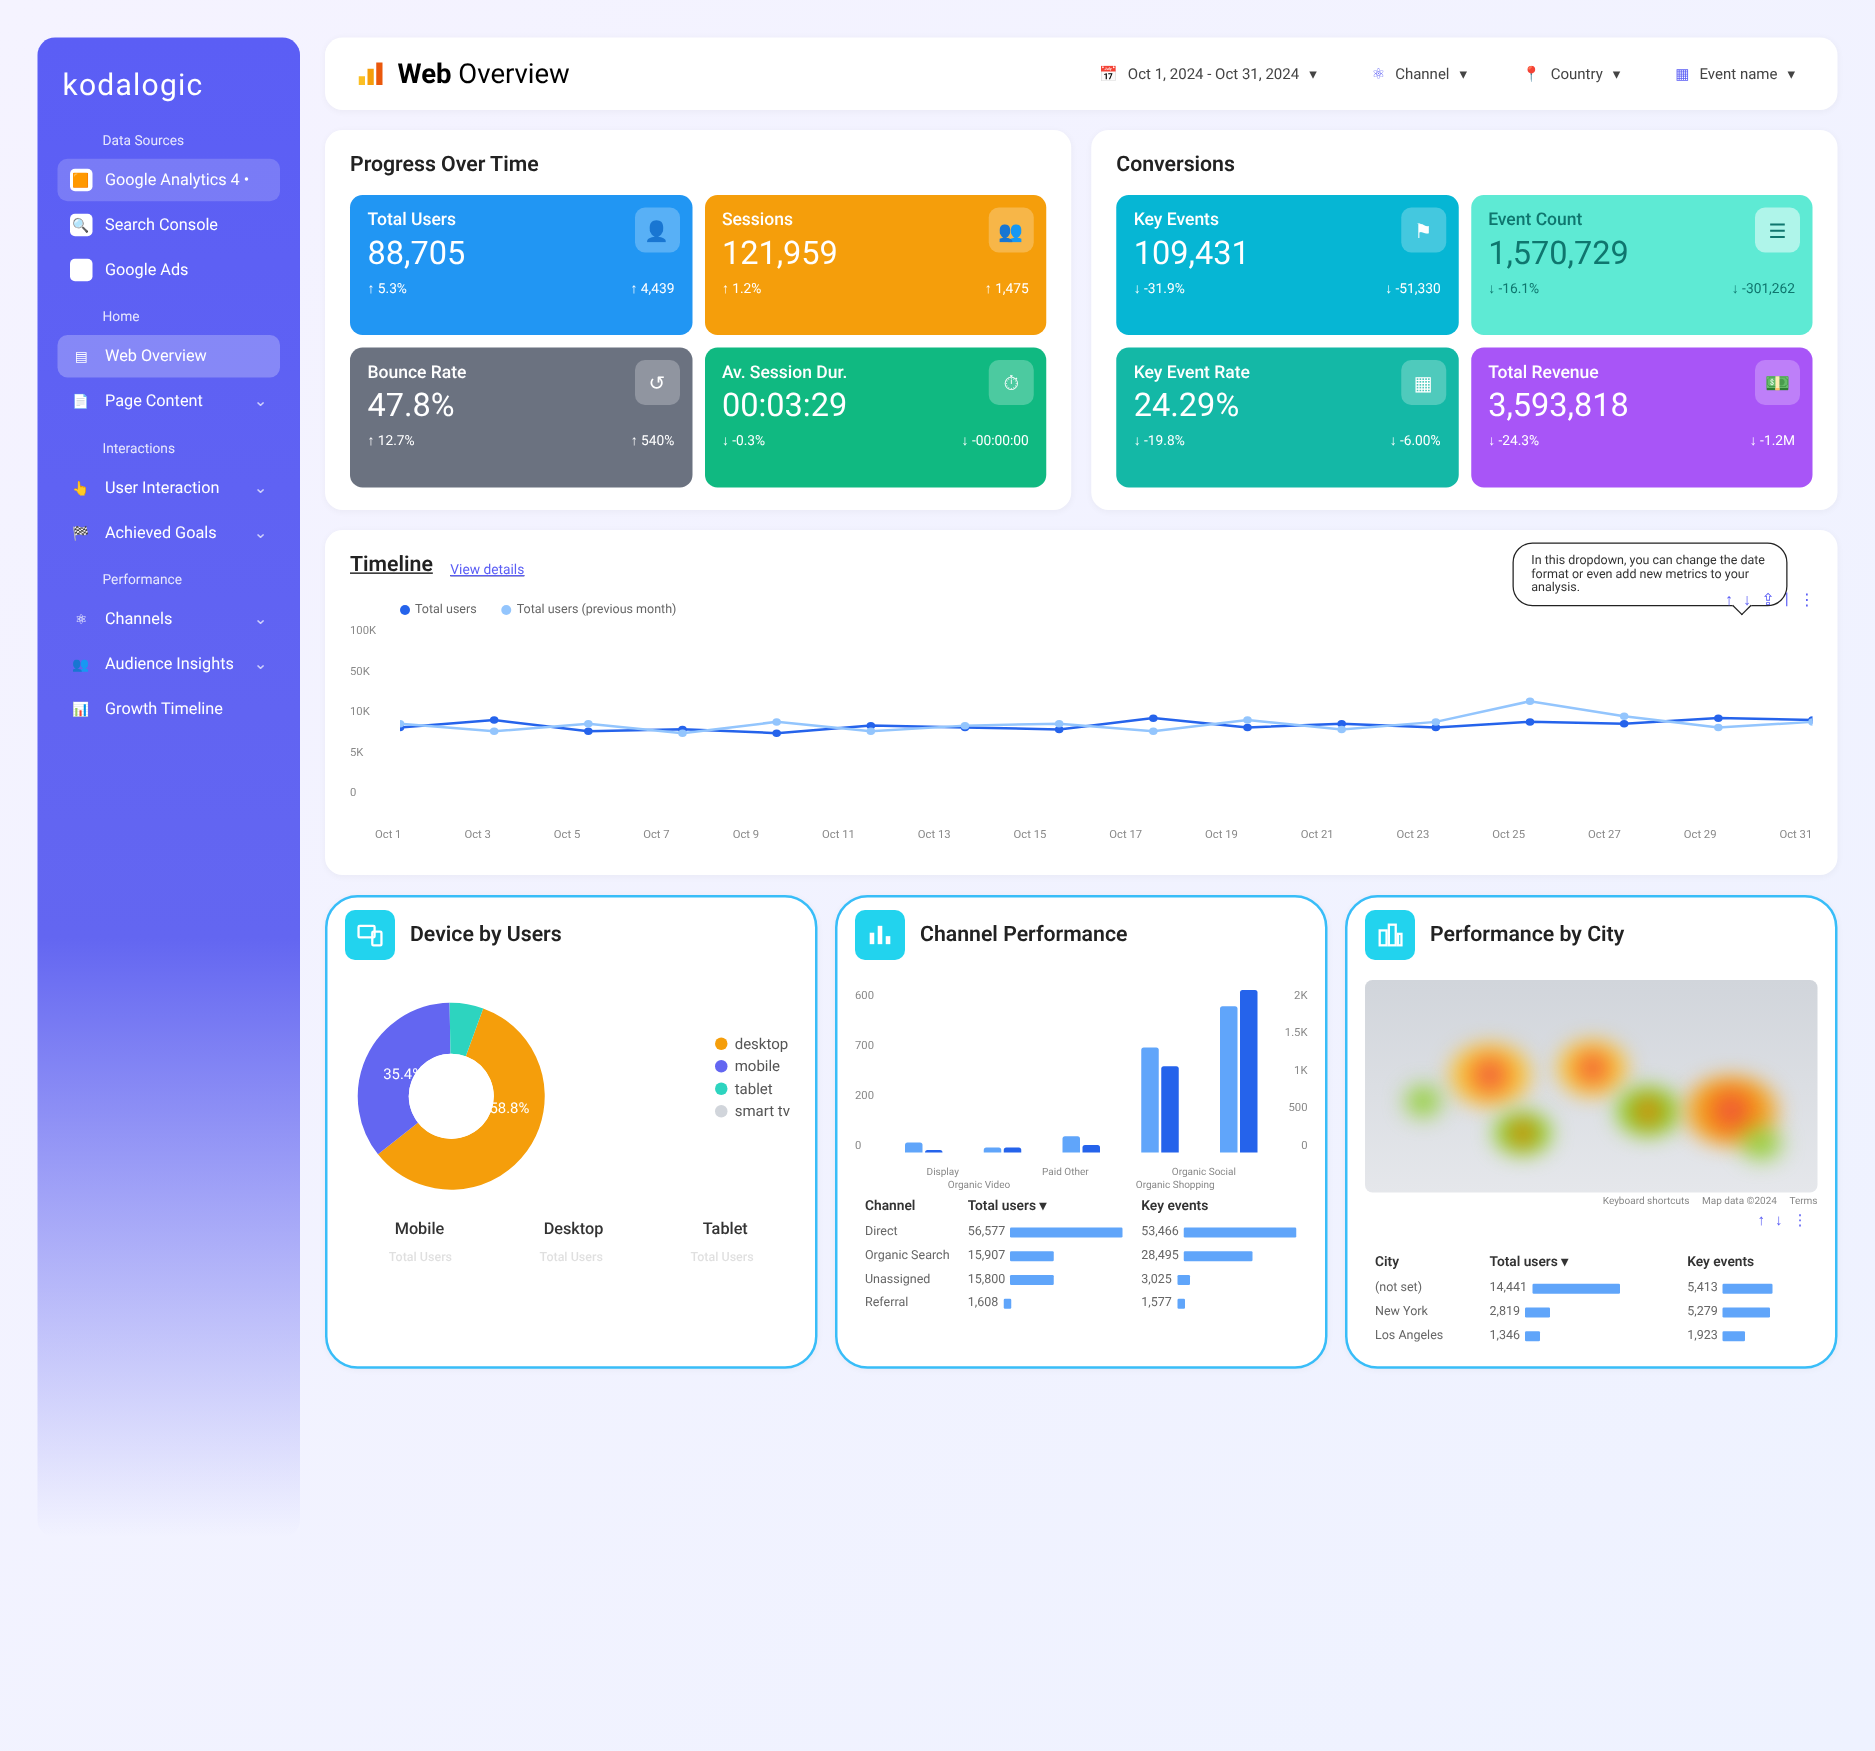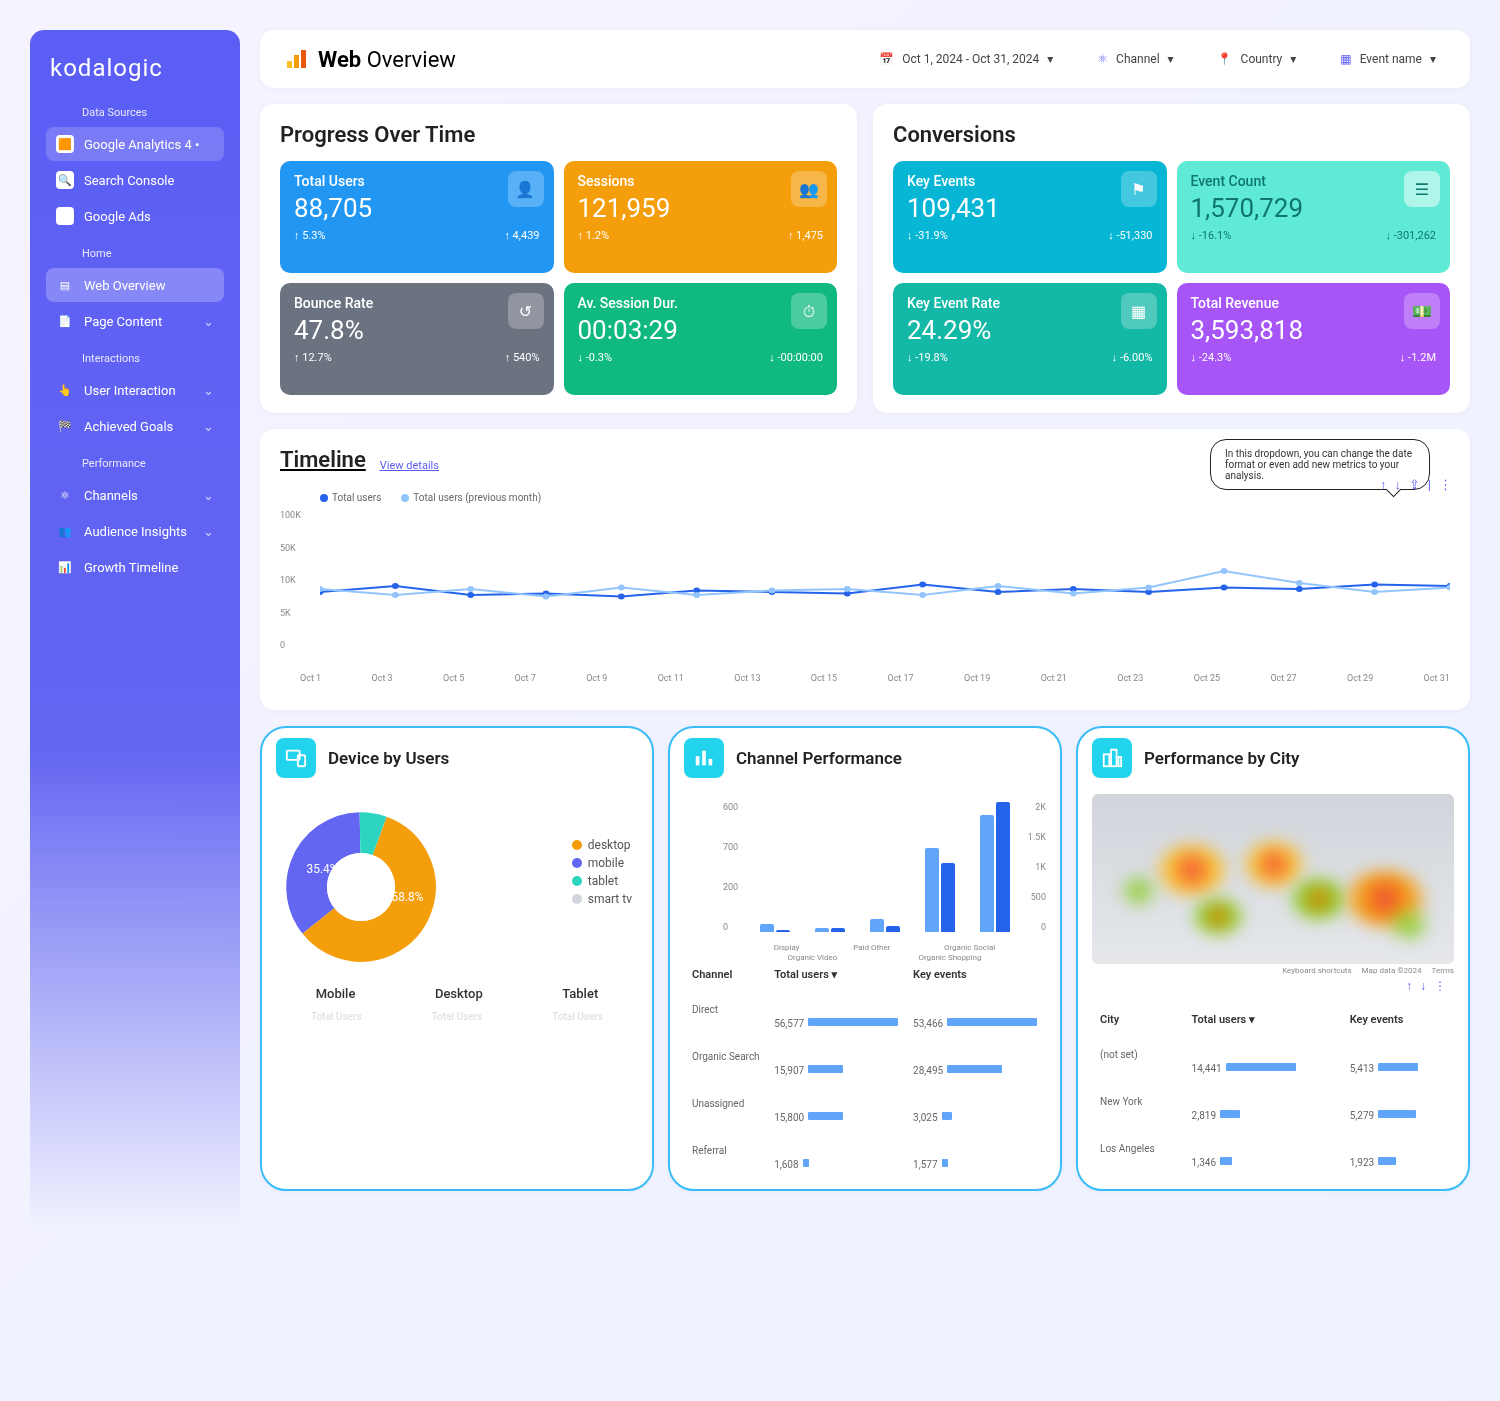--- a/index.html
+++ b/index.html
@@ -16,21 +16,21 @@
 .nav-arrow { margin-left:auto; opacity:.7; }
 .main { flex:1; display:flex; flex-direction:column; gap:16px; }
 .topbar { background:#fff; border-radius:14px; padding:16px 24px; display:flex; align-items:center; gap:24px; box-shadow:0 1px 6px rgba(0,0,0,.04); }
 .page-title { display:flex; align-items:center; gap:10px; font-size:22px; }
 .page-title strong { font-weight:700; }
 .title-icon { width:24px; height:24px; }
 .filter { display:flex; align-items:center; gap:8px; padding:6px 10px; border-radius:8px; font-size:12px; color:#444; cursor:pointer; }
 .filter-icon { color:#5b5ef5; }
 .row { display:flex; gap:16px; }
 .panel { background:#fff; border-radius:14px; padding:18px 20px; box-shadow:0 1px 6px rgba(0,0,0,.04); }
-.panel-title { font-size:22px; font-weight:600; margin-bottom:14px; color:#222; }
+.panel-title { font-size:17px; font-weight:600; margin-bottom:14px; color:#222; }
 .metrics-grid { display:grid; grid-template-columns:1fr 1fr; gap:10px; }
 .metric-card { border-radius:10px; padding:12px 14px; color:#fff; position:relative; min-height:112px; }
 .metric-label { font-size:14px; font-weight:500; }
 .metric-value { font-size:26px; font-weight:400; margin-top:4px; }
 .metric-row { display:flex; justify-content:space-between; align-items:center; margin-top:6px; font-size:11px; }
 .metric-icon { position:absolute; top:10px; right:10px; width:36px; height:36px; background:rgba(255,255,255,.25); border-radius:8px; display:flex; align-items:center; justify-content:center; }
 .blue{background:#2196f3}.orange{background:#f59e0b}.gray{background:#6b7280}.green{background:#10b981}.teal{background:#06b6d4}.teal2{background:#14b8a6}.mint{background:#5eead4;color:#0f766e}.purple{background:#a855f7}
 .mint .metric-icon{background:rgba(255,255,255,.5)}
 .timeline-panel { position:relative; }
 .timeline-header { display:flex; align-items:flex-end; gap:14px;text-decoration:underline; }
@@ -50,32 +50,32 @@
 .card-box { flex:1; background:#fff; border-radius:26px; border:2px solid #38bdf8; box-shadow:0 1px 6px rgba(0,0,0,.04); overflow:hidden; }
 .card-header { display:flex; align-items:center; gap:12px; padding:10px 14px; }
 .card-header-icon { width:40px; height:40px; background:#22d3ee; border-radius:8px; display:flex; align-items:center; justify-content:center; color:#fff; }
 .card-header-title { font-size:17px; font-weight:600; color:#222; }
 .card-body { padding:14px; position:relative; }
 .donut-legend { position:absolute; right:20px; top:50px; font-size:12px; }
 .donut-legend div { display:flex; align-items:center; gap:6px; margin-bottom:4px; color:#555; }
 .dl-dot { width:10px; height:10px; border-radius:50%; }
 .device-headers { display:flex; justify-content:space-around; font-size:13px; font-weight:500; margin-top:10px; color:#333; }
 .fade-text { opacity:.15; font-size:10px; }
-.bar-chart { height:150px; position:relative; margin-bottom:10px;margin-left:39px; }
+.bar-chart { height:150px; position:relative; margin-bottom:10px; }
 .bar-y { position:absolute; left:0; top:0; height:130px; display:flex; flex-direction:column; justify-content:space-between; font-size:9px; color:#888; }
 .bar-y2 { position:absolute; right:0; top:0; height:130px; display:flex; flex-direction:column; justify-content:space-between; font-size:9px; color:#888; text-align:right; }
 .bars { position:absolute; left:24px; right:24px; bottom:20px; height:130px; display:flex; align-items:flex-end; justify-content:space-around; }
 .bar-group { display:flex; gap:2px; align-items:flex-end; }
 .bar { width:14px; border-radius:2px 2px 0 0; }
 .bar-x { position:absolute; left:24px; right:24px; bottom:0; display:flex; justify-content:space-around; font-size:8px; color:#888; }
 .bar-x2 { position:absolute; left:24px; right:24px; bottom:-10px; display:flex; justify-content:space-around; font-size:8px; color:#888; }
 .data-table { width:100%; font-size:10px; margin-top:10px; }
 .data-table th { text-align:left; font-weight:600; color:#333; padding:4px 6px; font-size:11px; }
 .data-table td { padding:3px 6px; color:#666; }
-.bar-cell { display:flex; gap:4px;margin-top:28px; }
+.bar-cell { display:flex; align-items:center; gap:4px; }
 .mini-bar { height:8px; background:#60a5fa; border-radius:1px; }
 .map-img { width:100%; height:170px; background:linear-gradient(180deg,#d1d5db 0%,#e5e7eb 100%); border-radius:6px; position:relative; overflow:hidden; }
 .heat { position:absolute; border-radius:50%; filter:blur(8px); }
 .map-footer { display:flex; justify-content:flex-end; gap:10px; font-size:8px; color:#888; margin-top:2px; }
 .arrow-up::before{content:'↑'} .arrow-down::before{content:'↓'}
 .city-toolbar { display:flex; justify-content:flex-end; gap:8px; color:#5b5ef5; font-size:12px; padding:4px 8px; }
 </style>
 </head>
 <body>
 

